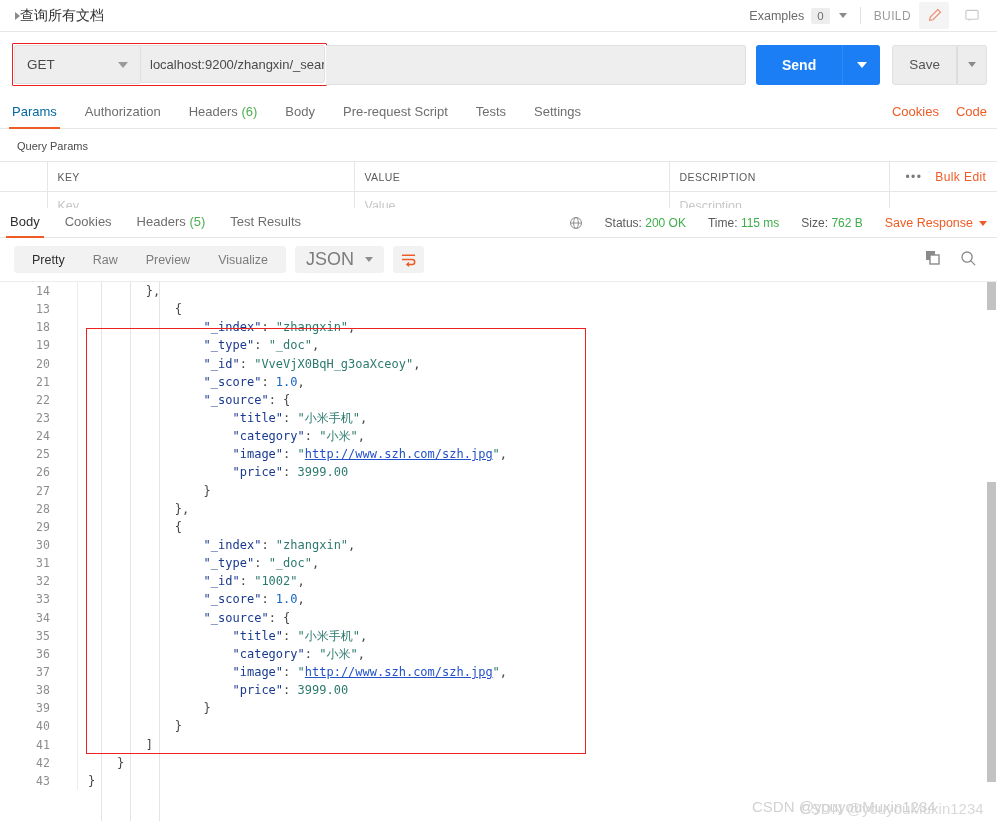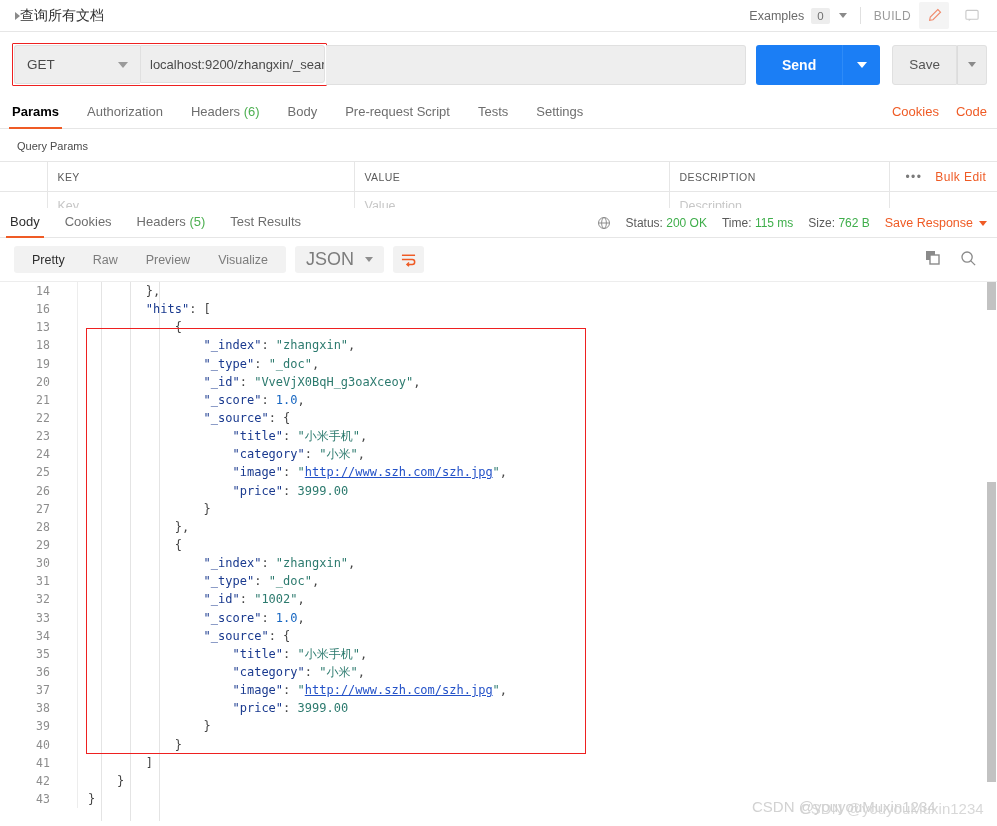--- a/index.html
+++ b/index.html
@@ -189,21 +189,21 @@
     position: relative;
   }
   .rtab {
     font-size: 13px;
     color: #6e6e6e;
     padding: 0 0 9px 0;
     margin-right: 28px;
     position: relative;
     white-space: nowrap;
   }
-  .rtab.active { color: #000000; font-weight: bold; }
+  .rtab.active { color: #0369a1; }
   .rtab.active::after {
     content: "";
     position: absolute;
     left: -3px; right: -3px; bottom: -1px;
     height: 2.5px;
     background: #ef5b25;
   }
   .cnt-green { color: #4caf50; }
   .reqtabs-right {
     margin-left: auto;
@@ -269,21 +269,21 @@
     content: "";
     position: absolute;
     left: -4px; right: -4px; bottom: -1px;
     height: 2.5px;
     background: #ef5b25;
   }
   .resp-meta {
     margin-left: auto;
     display: flex;
     align-items: center;
-    gap: 15px;
+    gap: 22px;
     padding-bottom: 7px;
     font-size: 12px;
     color: #5a5a5a;
   }
   .green { color: #3fae4b; }
   .save-resp { color: #ef5b25; font-size: 12.5px; display: flex; align-items: center; gap: 6px; }
   .save-resp i {
     width: 0; height: 0;
     border-left: 4px solid transparent;
     border-right: 4px solid transparent;
@@ -561,21 +561,20 @@
   </div>
 </div>
 
 <div class="codewrap">
   <div class="guide" style="left:101px"></div>
   <div class="guide" style="left:130px"></div>
   <div class="guide" style="left:159px"></div>
   <div class="guide" style="left:101px"></div>
   <div class="code" id="code-root">
       <div class="cl"><span class="ln">14</span><span class="gut"></span><span class="ctext">        <span class="p">},</span></span></div>
-      <div class="cl"><span class="ln">16</span><span class="gut"></span><span class="ctext">        <span class="k">"hits"</span><span class="p">: [</span></span></div>
       <div class="cl"><span class="ln">13</span><span class="gut"></span><span class="ctext">            <span class="p">{</span></span></div>
       <div class="cl"><span class="ln">18</span><span class="gut"></span><span class="ctext">                <span class="k">"_index"</span><span class="p">: </span><span class="s">"zhangxin"</span><span class="p">,</span></span></div>
       <div class="cl"><span class="ln">19</span><span class="gut"></span><span class="ctext">                <span class="k">"_type"</span><span class="p">: </span><span class="s">"_doc"</span><span class="p">,</span></span></div>
       <div class="cl"><span class="ln">20</span><span class="gut"></span><span class="ctext">                <span class="k">"_id"</span><span class="p">: </span><span class="s">"VveVjX0BqH_g3oaXceoy"</span><span class="p">,</span></span></div>
       <div class="cl"><span class="ln">21</span><span class="gut"></span><span class="ctext">                <span class="k">"_score"</span><span class="p">: </span><span class="n">1.0</span><span class="p">,</span></span></div>
       <div class="cl"><span class="ln">22</span><span class="gut"></span><span class="ctext">                <span class="k">"_source"</span><span class="p">: {</span></span></div>
       <div class="cl"><span class="ln">23</span><span class="gut"></span><span class="ctext">                    <span class="k">"title"</span><span class="p">: </span><span class="s">"小米手机"</span><span class="p">,</span></span></div>
       <div class="cl"><span class="ln">24</span><span class="gut"></span><span class="ctext">                    <span class="k">"category"</span><span class="p">: </span><span class="s">"小米"</span><span class="p">,</span></span></div>
       <div class="cl"><span class="ln">25</span><span class="gut"></span><span class="ctext">                    <span class="k">"image"</span><span class="p">: </span><span class="s">"</span><span class="lnk">http://www.szh.com/szh.jpg</span><span class="s">"</span><span class="p">,</span></span></div>
       <div class="cl"><span class="ln">26</span><span class="gut"></span><span class="ctext">                    <span class="k">"price"</span><span class="p">: </span><span class="s">3999.00</span></span></div>

